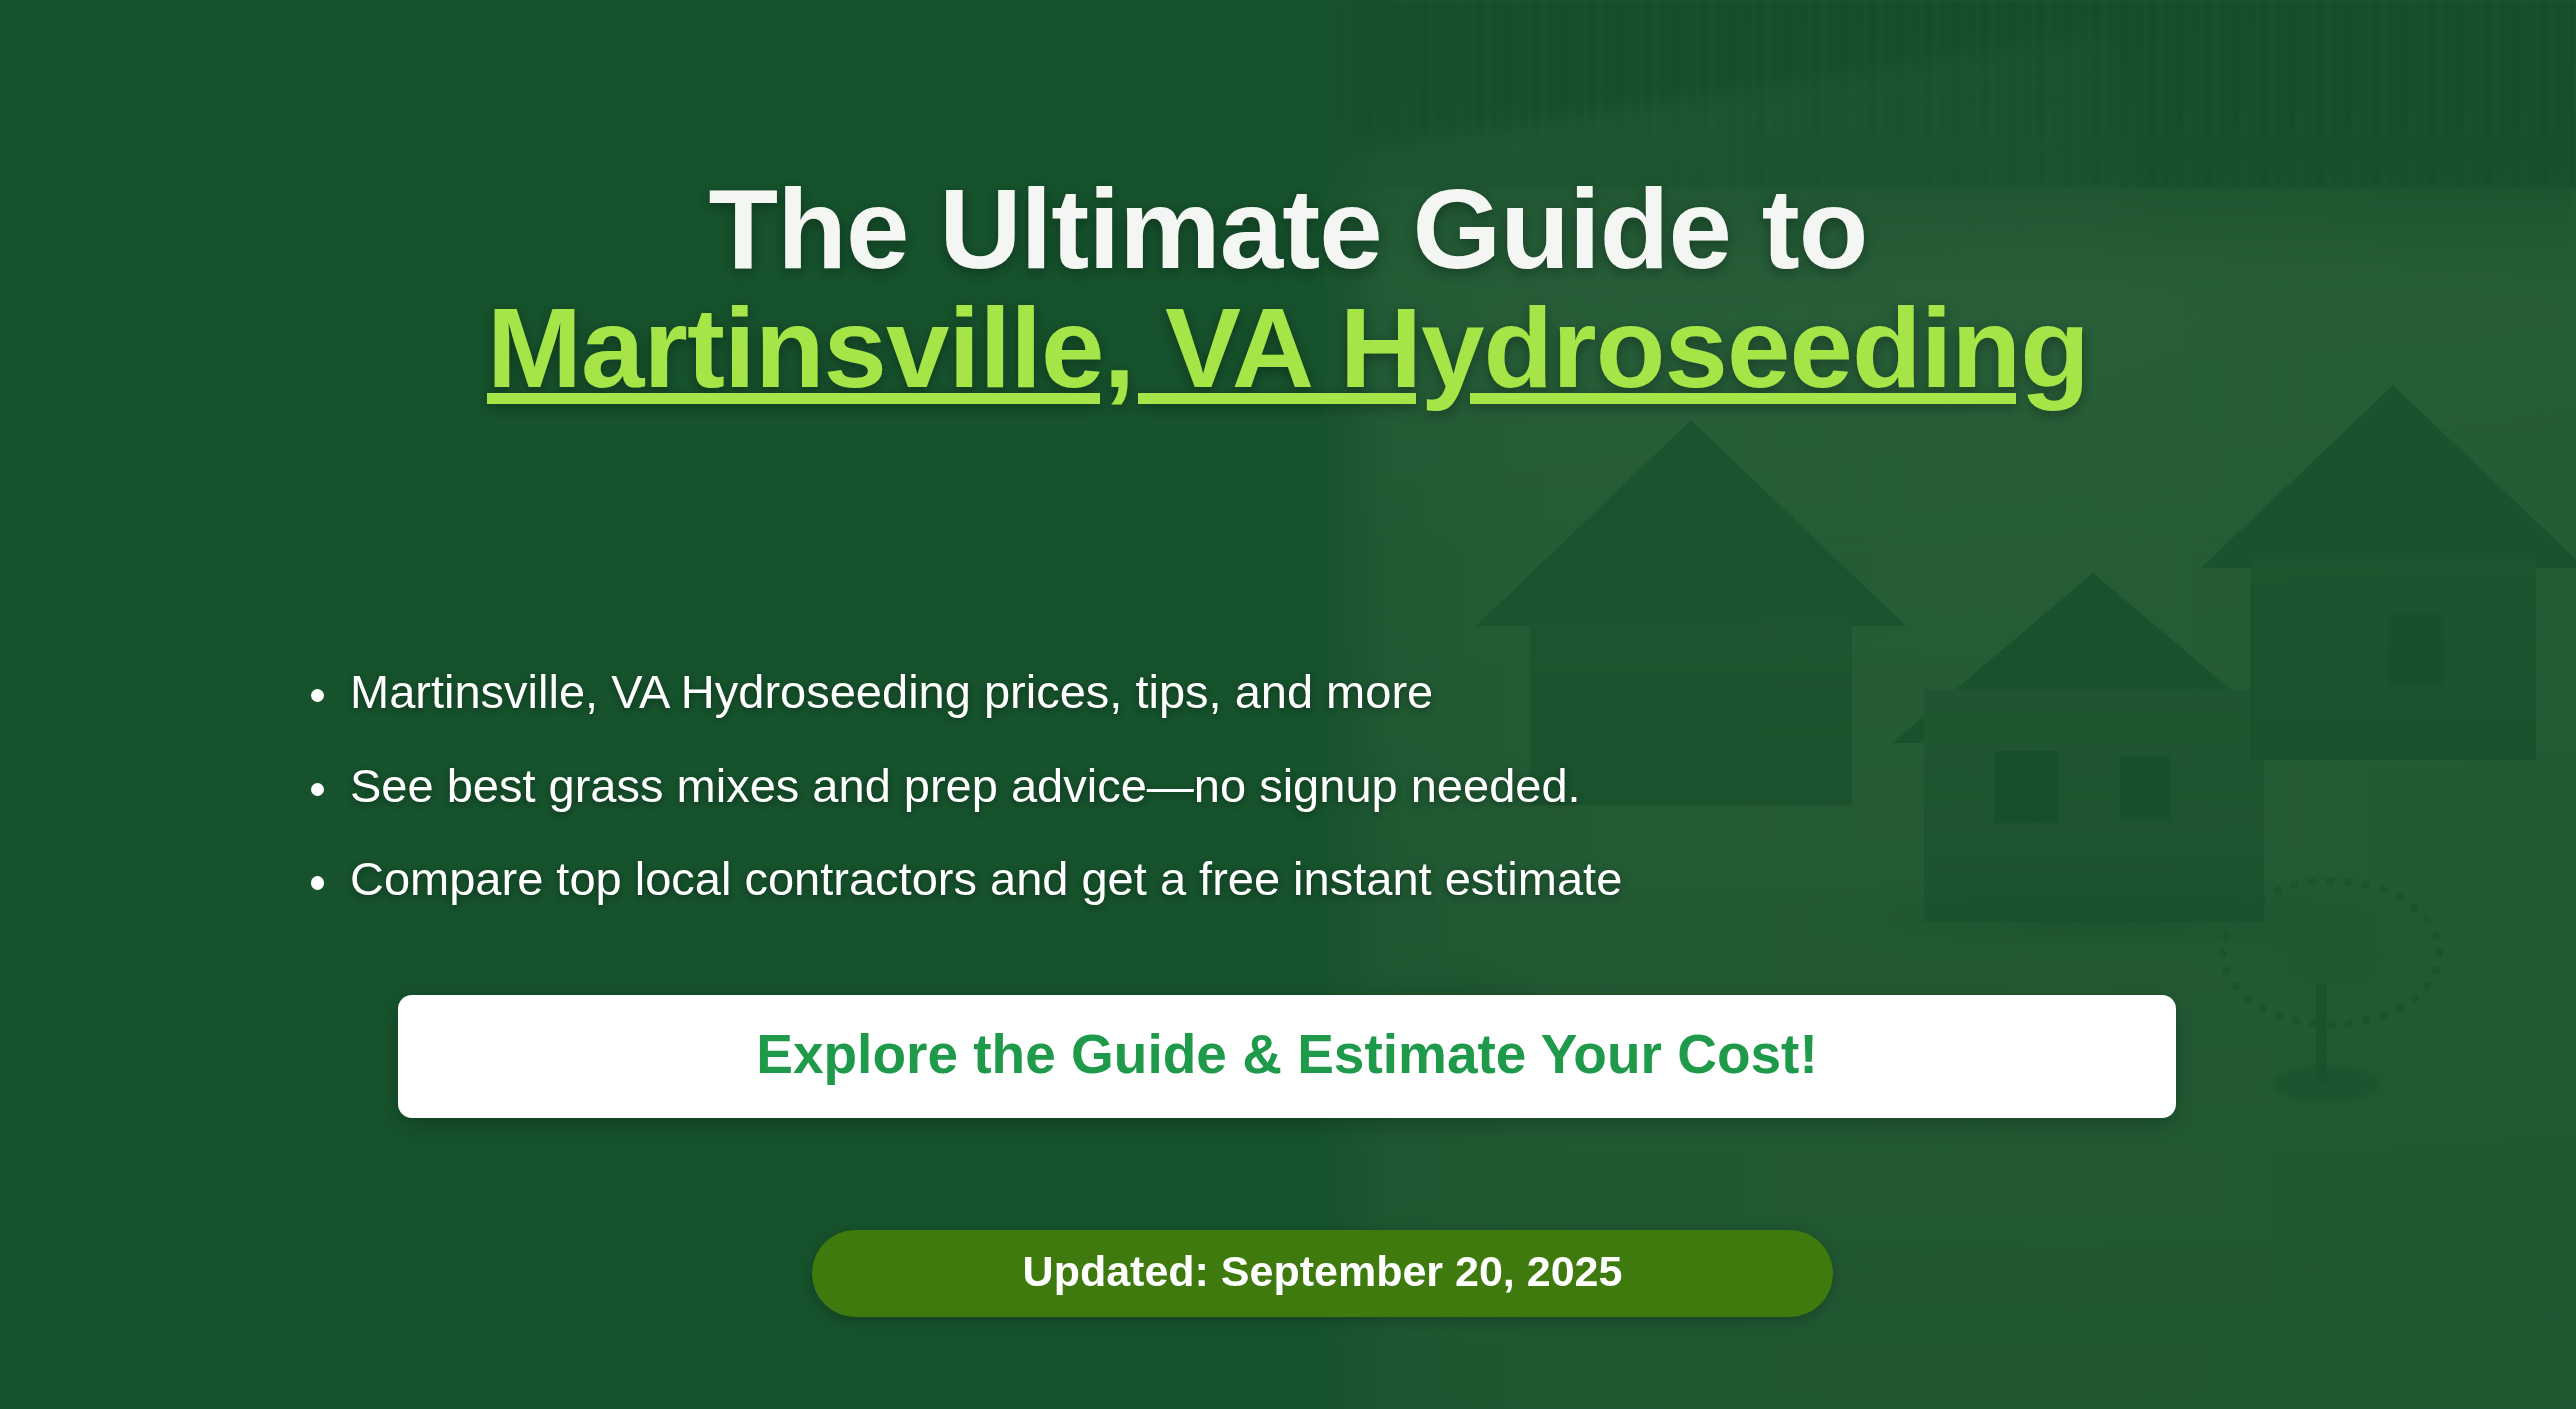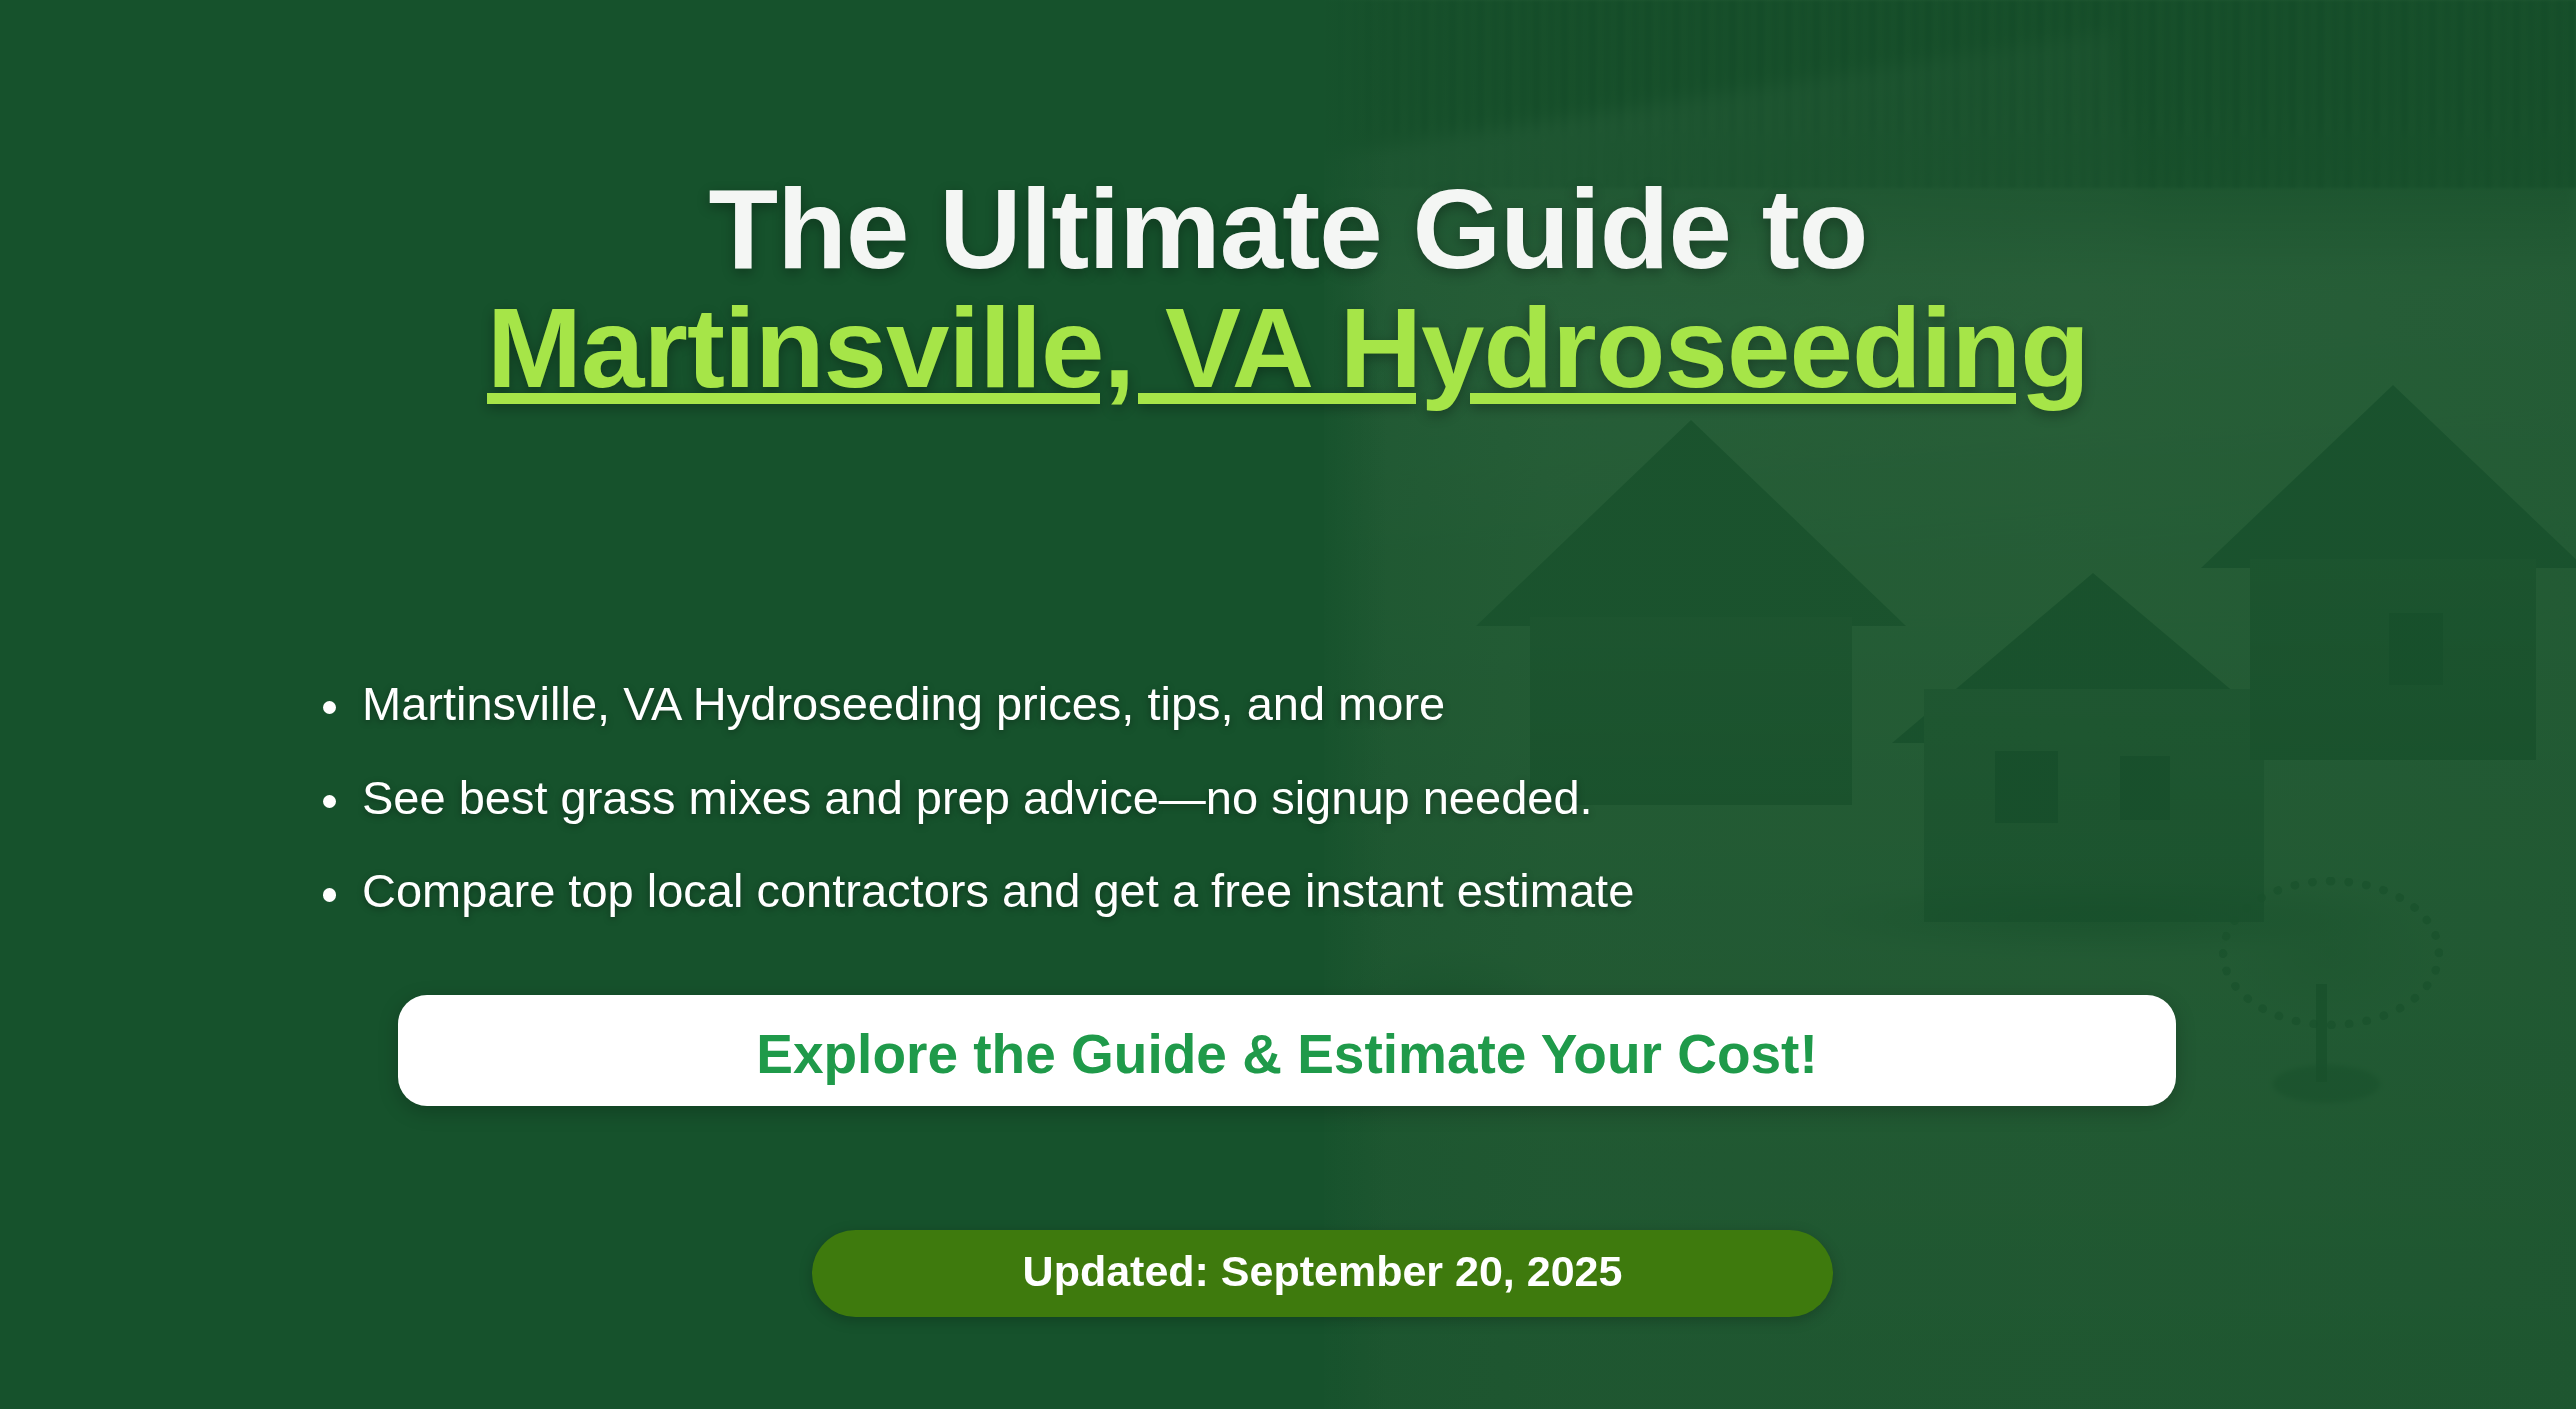--- a/index.html
+++ b/index.html
@@ -264,21 +264,21 @@
     display: block;
     color: #a6e548;
     text-shadow: 0 3.6px 12.5px rgba(0,0,0,0.32);
     text-decoration: underline;
   }
 
   .bullets {
     position: absolute;
     top: 666px;
     left: 295px;
-    margin: 12px;
+    margin: 0;
     padding: 0 0 0 55px;
     list-style: none;
     color: #ffffff;
     font-size: 47px;
     line-height: 1.12;
   }
   .bullets li {
     position: relative;
     margin-bottom: 41px;
     text-shadow: 0 1.8px 7.2px rgba(0,0,0,0.35);
@@ -297,25 +297,25 @@
   .cta-wrap {
     position: absolute;
     top: 995px;
     left: 398px;
     width: 1778px;
   }
   .cta-button {
     display: block;
     width: 100%;
     box-sizing: border-box;
-    padding: 27px 0 20px 0;
+    padding: 27px 0 32px 0;
     text-align: center;
     background: #ffffff;
     border: none;
-    border-radius: 29px;
+    border-radius: 14px;
     color: #1f9a4a;
     font-family: "Liberation Sans", sans-serif;
     font-size: 55px;
     font-weight: 700;
     letter-spacing: 0px;
     cursor: pointer;
     box-shadow: 0 5.4px 19.7px rgba(0,0,0,0.22);
   }
 
   .updated-badge {

